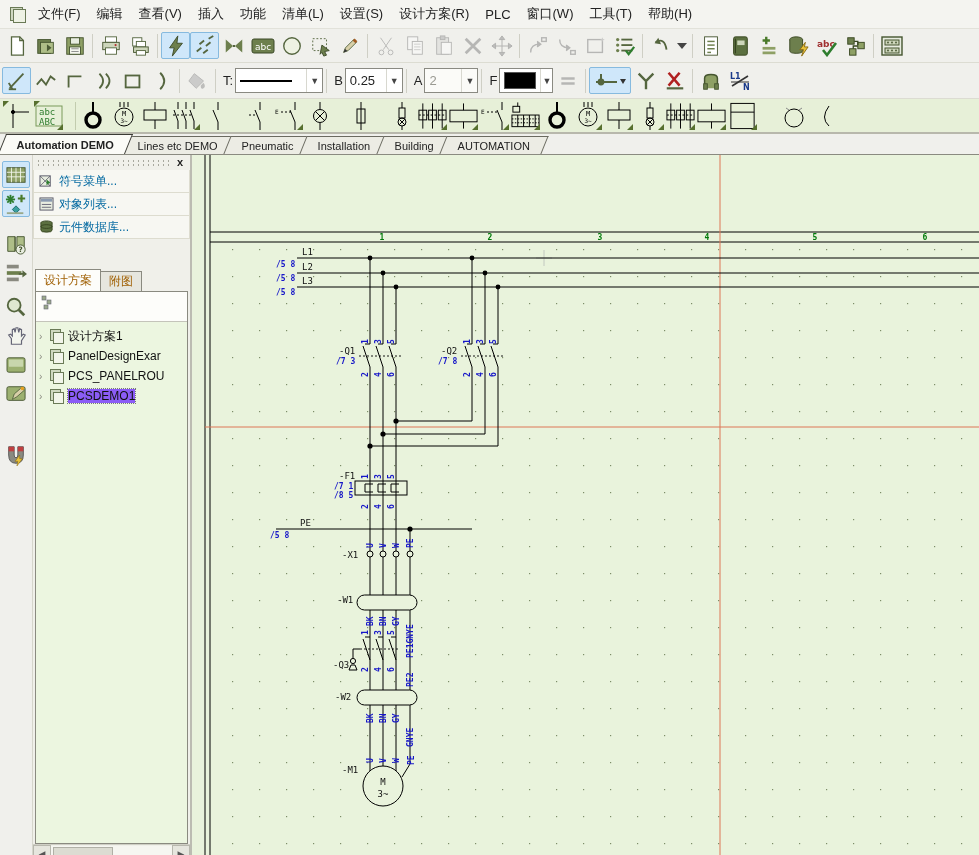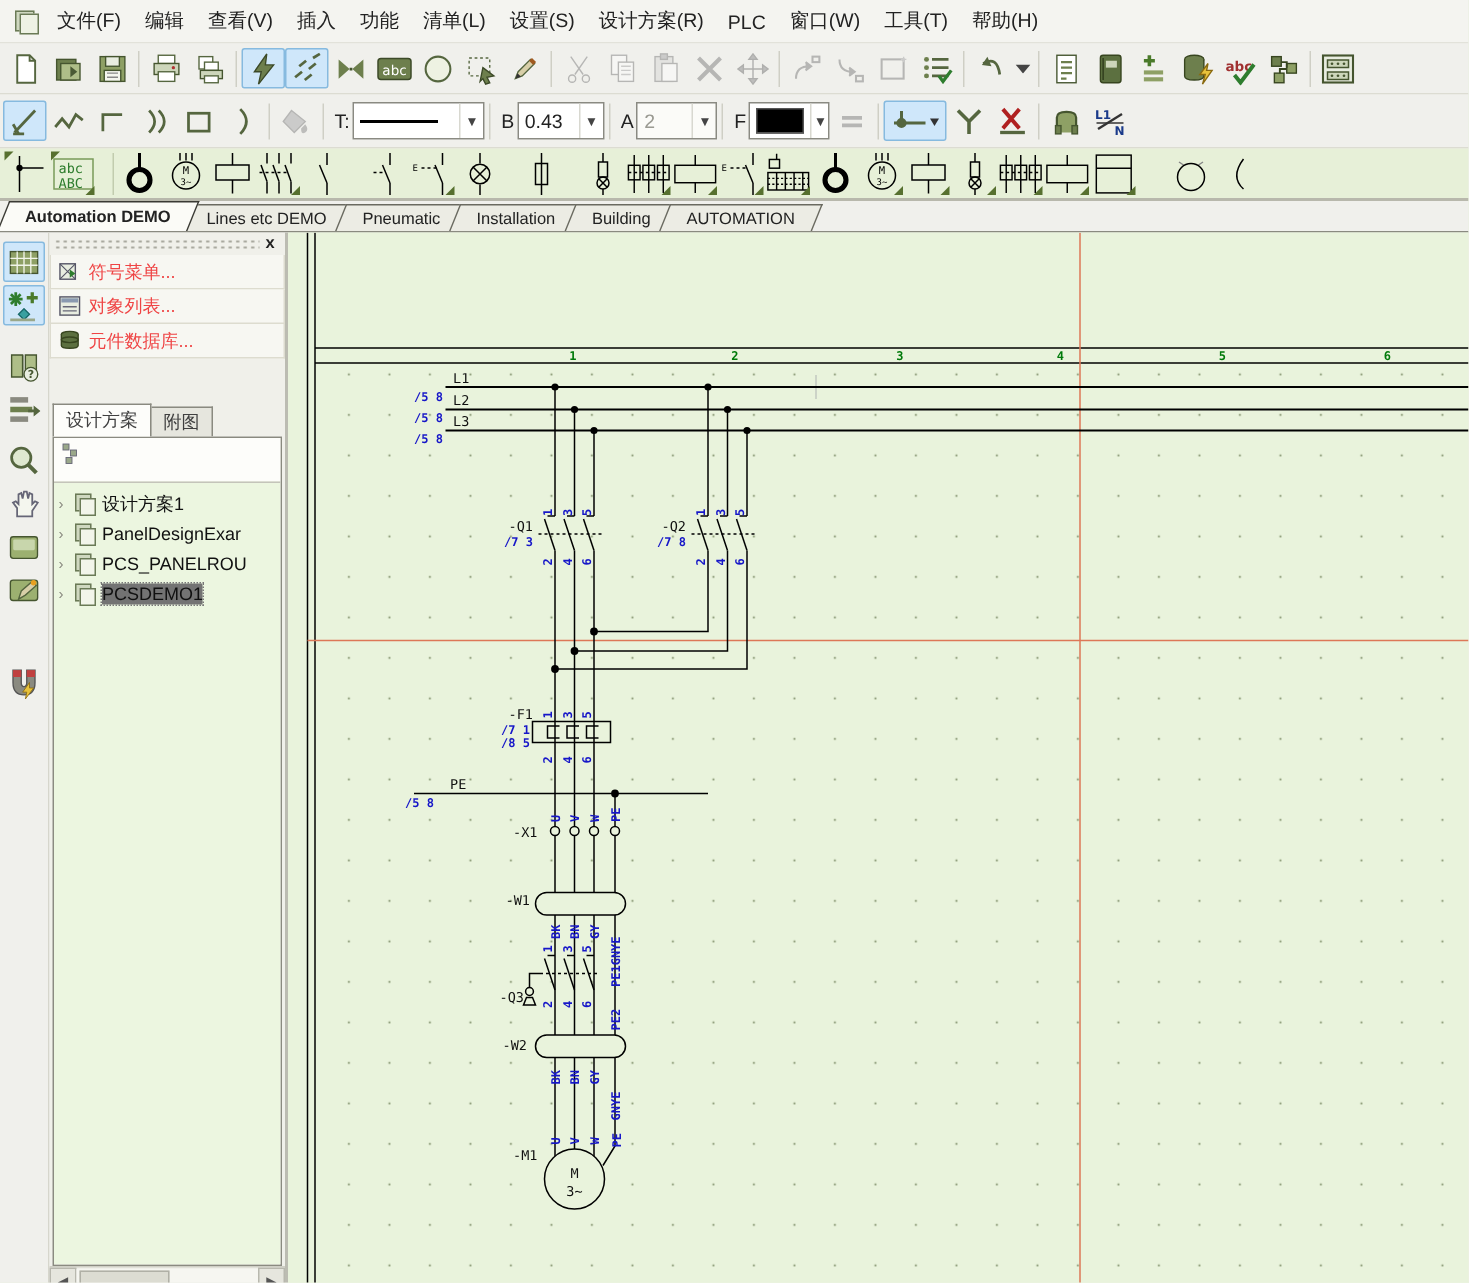--- a/index.html
+++ b/index.html
@@ -42,36 +42,36 @@
 
   .bodyrow{display:flex;height:707px}
   .rail{width:32px;background:#f0f0ec;border-right:1px solid #d6d6cc;display:flex;flex-direction:column;align-items:center;padding-top:5px;flex:none}
   .rb{width:28px;height:27px;display:flex;align-items:center;justify-content:center;border-radius:2px;margin:1px 0;flex:none}
   .rb.sel{background:#cfe7fa;border:1px solid #86badf;width:26px;height:25px}
 
   .sidepanel{width:157px;background:#f0f0ea;border-right:2px solid #bcbcb2;display:flex;flex-direction:column;flex:none}
   .griprow{height:15px;display:flex;align-items:center;padding:0 3px}
   .grip{flex:1;height:8px;background-image:radial-gradient(#a8a89e 1px,transparent 1.1px);background-size:5px 4px}
   .closex{width:14px;text-align:center;font-size:11px;font-weight:bold;color:#222;line-height:13px}
-  .sbtn{height:22px;display:flex;align-items:center;gap:5px;padding:0 5px;background:#f7f7f2;border:1px solid #dddccf;border-top:none;font-size:12px;color:#ef4444;white-space:nowrap;overflow:hidden}
+  .sbtn{height:22px;display:flex;align-items:center;gap:5px;padding:0 5px;background:#f7f7f2;border:1px solid #dddccf;border-top:none;font-size:12px;color:#0369a1;white-space:nowrap;overflow:hidden}
   .sbtn:first-of-type{border-top:1px solid #dddccf}
   .sbtn svg{flex:none}
   .panelgap{height:30px}
   .stabs{display:flex;align-items:flex-end;height:22px;padding-left:2px}
-  .stab{height:19px;padding:0 8px;border:1px solid #8a8a80;border-bottom:none;background:#e6e6de;display:flex;align-items:center;font-size:12px;margin-right:-1px;color:#404040;white-space:nowrap}
+  .stab{height:19px;padding:0 8px;border:1px solid #8a8a80;border-bottom:none;background:#e6e6de;display:flex;align-items:center;font-size:12px;margin-right:-1px;color:#a16207;white-space:nowrap}
   .stab.active{background:#fdfdfa;height:21px;z-index:2;font-weight:normal}
   .treewrap{flex:1;margin:0 2px 0 2px;border:1px solid #8a8a80;background:#fdfdfa;display:flex;flex-direction:column;overflow:hidden}
   .treetool{height:26px;background:#fdfdfa;display:flex;align-items:flex-start;padding:3px 0 0 4px}
   .treearea{flex:1;background:#ecf6e0;border-top:1px solid #c4c4ba;padding-top:4px}
   .titem{display:flex;align-items:center;height:20px;padding-left:3px;font-size:12px;color:#111;white-space:nowrap;overflow:hidden}
   .titem .exp{width:10px;color:#8a8a80;font-size:10px;flex:none}
   .ticon{width:16px;height:14px;position:relative;margin-right:3px;flex:none}
   .ticon .b1{position:absolute;left:1px;top:0;width:9px;height:10px;background:#cfd8c0;border:1px solid #6a7a56}
   .ticon .b2{position:absolute;left:4px;top:3px;width:9px;height:10px;background:#f2f5ea;border:1px solid #6a7a56}
-  .titem.selected .lab{background:#737373;outline:1px dotted #777}
+  .titem.selected .lab{background:#8b5cf6;outline:1px dotted #777}
   .hscroll{height:17px;background:#f0f0ea;border-top:1px solid #cfcfc5;display:flex;align-items:center}
   .harr{width:16px;height:15px;background:#e6e6de;border:1px solid #b8b8ae;display:flex;align-items:center;justify-content:center;font-size:9px;color:#555;flex:none}
   .htrack{flex:1;height:15px;background:#f6f6f1;position:relative}
   .hthumb{position:absolute;left:2px;top:1px;width:58px;height:13px;background:#dcdcd2;border:1px solid #b0b0a6}
 
   .canvas{position:relative;flex:1;background:#e9f3dc;overflow:hidden}
   .canvas svg{position:absolute;left:0;top:0}
   .tx{font:9px "DejaVu Sans Mono",monospace;fill:#101010}
   .bl{font:bold 8px "DejaVu Sans Mono",monospace;fill:#1616c8}
   .gn{font:bold 8px "DejaVu Sans Mono",monospace;fill:#007a0a}
@@ -387,21 +387,21 @@
   <span class="lbl">T:</span>
   <div class="combo" style="width:86px">
       <span class="val" style="flex:1">
         <span class="lineswatch"></span>
       </span>
       <span class="arr">▼</span>
     </div>
   <div class="vsep"></div>
   <span class="lbl">B</span>
   <div class="combo" style="width:56px">
-      <span class="val" style="flex:1">0.43</span>
+      <span class="val" style="flex:1">0.25</span>
       <span class="arr">▼</span>
     </div>
   <div class="vsep"></div>
   <span class="lbl">A</span>
   <div class="combo dis" style="width:52px">
       <span class="val" style="flex:1">2</span>
       <span class="arr">▼</span>
     </div>
   <div class="vsep"></div>
   <span class="lbl">F</span>

